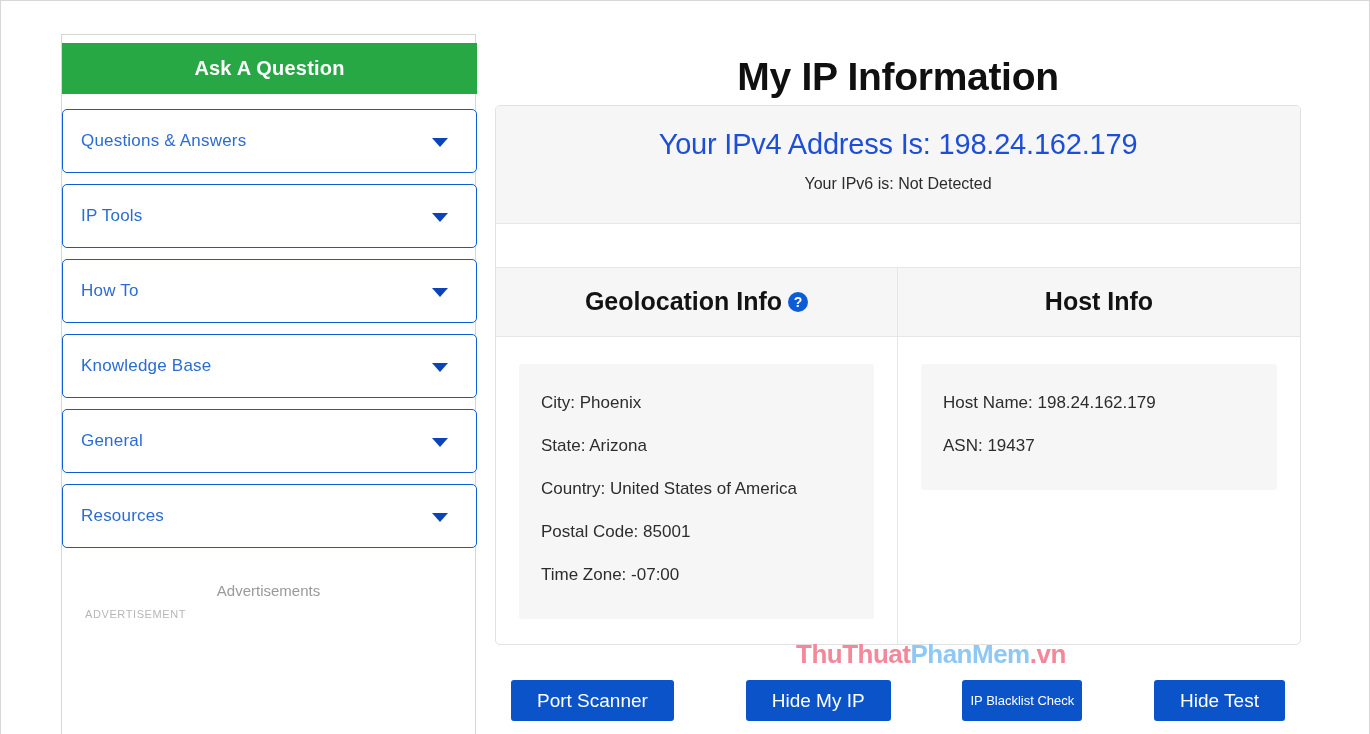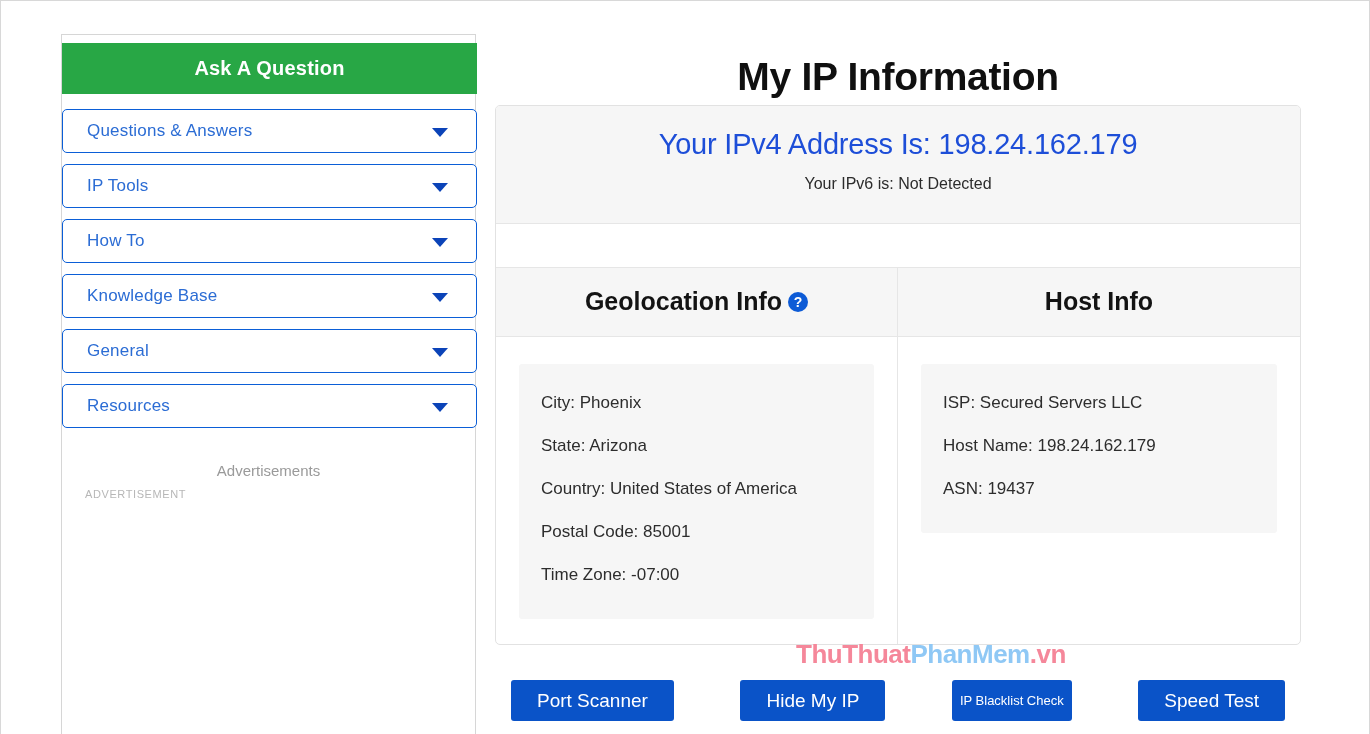--- a/index.html
+++ b/index.html
@@ -55,28 +55,28 @@
 
   .nav-list {
     margin: 15px 0 0 0;
     padding: 0;
     list-style: none;
   }
 
   .nav-item {
     position: relative;
     width: 415px;
-    height: 44px;
+    height: 64px;
     margin-bottom: 11px;
     border: 1px solid #0b5ed7;
     border-radius: 5px;
     background: #ffffff;
     display: flex;
     align-items: center;
-    padding: 0 24px;
+    padding: 0 18px;
     cursor: pointer;
   }
   .nav-item-label {
     color: #2b6cd4;
     font-size: 17px;
     font-family: "Liberation Sans", sans-serif;
     letter-spacing: .2px;
   }
   .caret {
     position: absolute;
@@ -349,34 +349,33 @@
             <div class="detail-line">City: Phoenix</div>
             <div class="detail-line">State: Arizona</div>
             <div class="detail-line">Country: United States of America</div>
             <div class="detail-line">Postal Code: 85001</div>
             <div class="detail-line">Time Zone: -07:00</div>
           </div>
         </div>
 
         <div class="col-body">
           <div class="detail-box">
-            <div class="detail-line">ISP: Secured Servers LLC</div>
             <div class="detail-line">Host Name: 198.24.162.179</div>
             <div class="detail-line">ASN: 19437</div>
           </div>
         </div>
 
       </div>
     </section>
 
     <div class="watermark">
       <span class="wm-a">ThuThuat</span><span class="wm-b">PhanMem</span><span class="wm-c">.vn</span>
     </div>
 
     <div class="actions">
       <button class="action-btn">Port Scanner</button>
       <button class="action-btn">Hide My IP</button>
       <button class="action-btn small">IP Blacklist Check</button>
-      <button class="action-btn">Speed Test</button>
+      <button class="action-btn">Hide Test</button>
     </div>
 
   </main>
 </div>
 
 </body></html>

